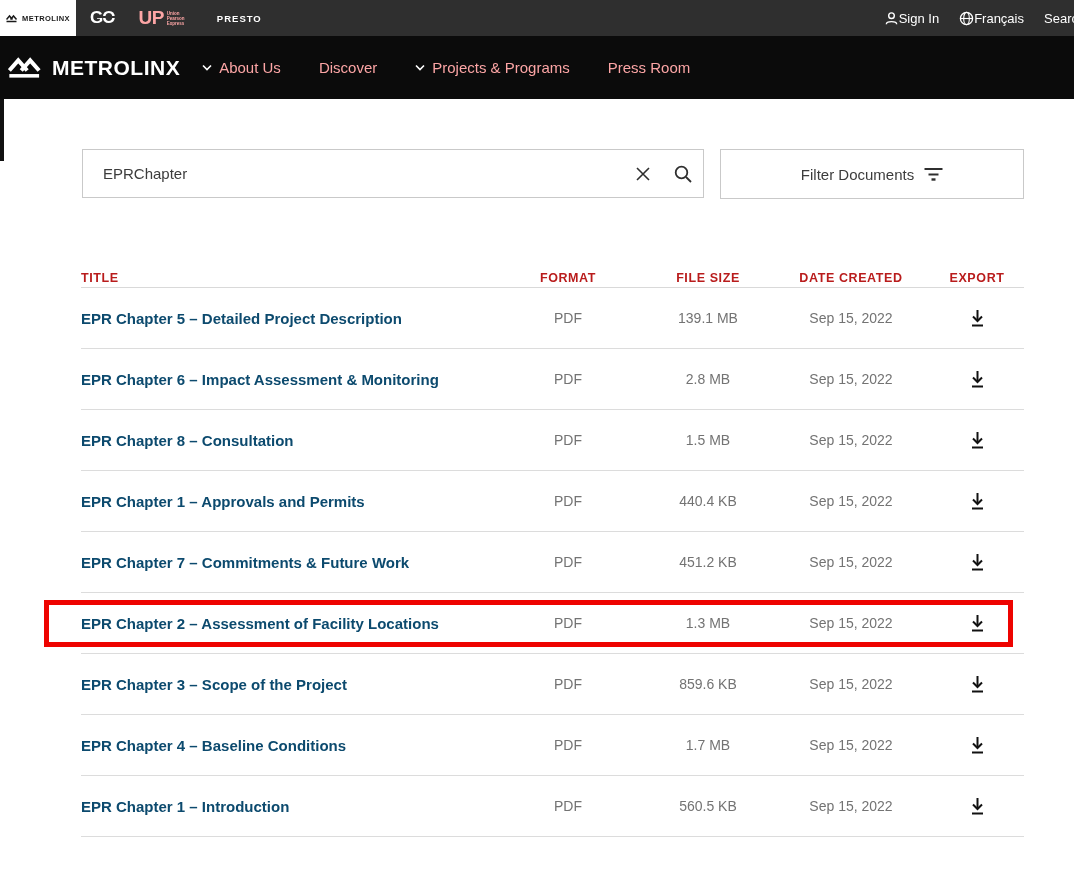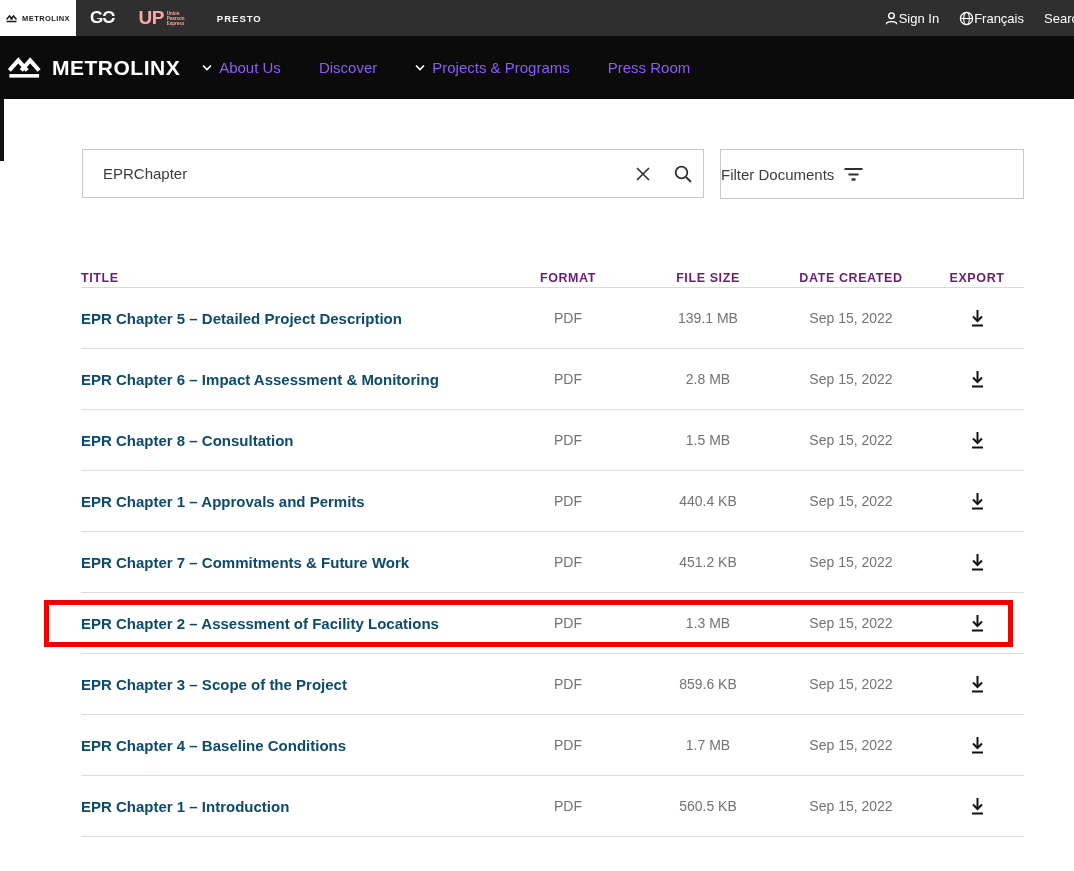--- a/index.html
+++ b/index.html
@@ -40,50 +40,50 @@
   .util-search { overflow: hidden; width: 30px; }
 
   
   .main-nav {
     position: absolute; top: 36px; left: 0; width: 1074px; height: 63px;
     background: #0b0b0b; display: flex; align-items: center;
   }
   .nav-brand { display: flex; align-items: center; gap: 8px; margin-left: 8px; }
   .nav-brand-text { color: #fff; font-weight: bold; font-size: 21px; letter-spacing: 0.5px; }
   .nav-items { display: flex; align-items: center; margin-left: 22px; gap: 38px; }
-  .nav-item { display: flex; align-items: center; gap: 7px; color: #8b5cf6; font-size: 15px; cursor: pointer; }
+  .nav-item { display: flex; align-items: center; gap: 7px; color: #fca5a5; font-size: 15px; cursor: pointer; }
 
   
   .left-strip { position: absolute; left: 0; top: 99px; width: 4px; height: 62px; background: #111; }
 
   
   .search-box {
     position: absolute; left: 82px; top: 149px; width: 622px; height: 49px;
     border: 1px solid #c9c9c9; background: #fff;
     display: flex; align-items: center;
   }
   .search-box .search-value { font-size: 15px; color: #3c3c3c; padding-left: 20px; flex: 1; }
   .search-box .icon-btn { width: 40px; height: 48px; display: flex; align-items: center; justify-content: center; cursor: pointer; }
   .filter-btn {
     position: absolute; left: 720px; top: 149px; width: 304px; height: 50px;
     border: 1px solid #c9c9c9; background: #fff;
-    display: flex; align-items: center; gap: 10px;
+    display: flex; align-items: center; justify-content: center; gap: 10px;
     font-size: 15px; color: #3c3c3c; cursor: pointer;
   }
 
   
   .doc-table { position: absolute; left: 81px; top: 232px; width: 943px; }
   .t-grid {
     display: grid;
     grid-template-columns: 1fr 120px 160px 126px 110px;
     align-items: center;
   }
   .t-header { height: 56px; border-bottom: 1px solid #d9d9d9; }
   .t-header .th {
-    font-size: 12.5px; font-weight: bold; letter-spacing: 0.6px; color: #701a75; margin-top: 37px;
+    font-size: 12.5px; font-weight: bold; letter-spacing: 0.6px; color: #b91c1c; margin-top: 37px;
   }
   .t-row { height: 61px; border-bottom: 1px solid #dcdcdc; }
   .cell-c { text-align: center; }
   .cell-export { text-align: center; padding-left: 16px; }
   .t-row .title { font-size: 15px; font-weight: bold; color: #0c4a6e; padding-right: 10px; }
   .t-row .val { font-size: 14px; color: #737373; }
   .dl-btn { display: inline-flex; align-items: center; justify-content: center; width: 30px; height: 30px; cursor: pointer; }
 
   
   .highlight-box {

